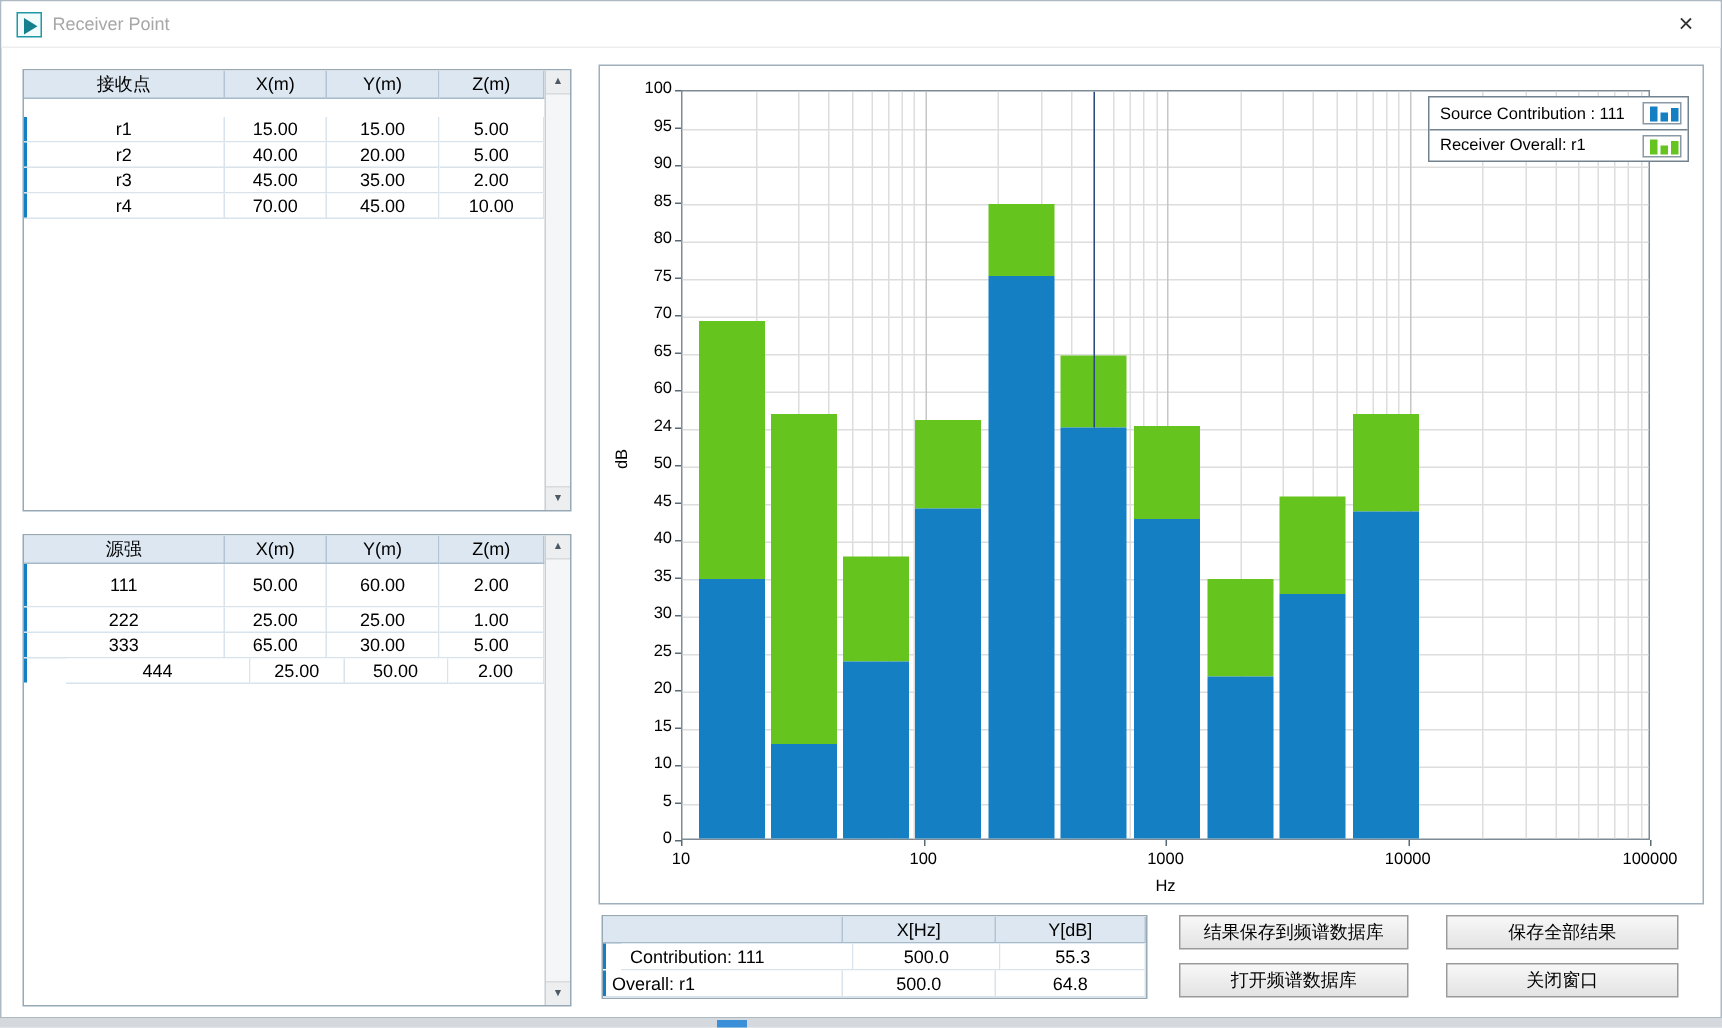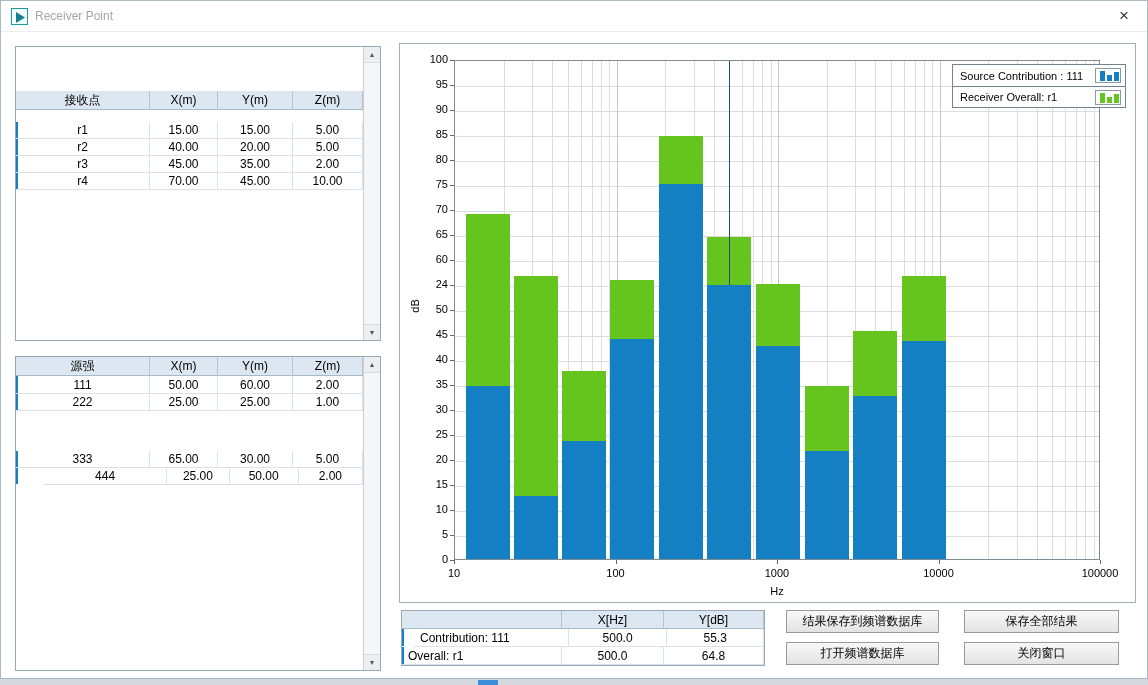--- a/index.html
+++ b/index.html
@@ -69,21 +69,21 @@
       <svg width="15" height="15" viewBox="0 0 15 15">
         <polygon points="3,2 12,7.5 3,13" fill="#15808e"></polygon>
       </svg>
     </div>
     <div class="window-title">Receiver Point</div>
     <div class="close-btn">×</div>
   </div>
 
   <div class="lv-table" style="left:14px; top:45px; width:366px; height:295px;">
     <div class="t-body" id="receiver-body">
-        <div class="trow thead" style="height: 19px; margin-top: 44px;">
+        <div class="trow thead" style="height: 19px;">
           <div class="hcell" style="width: 134px;">接收点</div>
           <div class="hcell" style="width: 68px;">X(m)</div>
           <div class="hcell" style="width: 75px;">Y(m)</div>
           <div class="hcell" style="width: 70px;">Z(m)</div>
         </div>
         <div class="trow tdata" style="height: 17px; margin-top: 12px;">
           <div class="tcell" style="width: 134px;">r1</div>
           <div class="tcell" style="width: 68px;">15.00</div>
           <div class="tcell" style="width: 75px;">15.00</div>
           <div class="tcell" style="width: 70px;">5.00</div>
@@ -115,33 +115,33 @@
   </div>
 
   <div class="lv-table" style="left:14px; top:355px; width:366px; height:315px;">
     <div class="t-body" id="source-body">
         <div class="trow thead" style="height: 19px;">
           <div class="hcell" style="width: 134px;">源强</div>
           <div class="hcell" style="width: 68px;">X(m)</div>
           <div class="hcell" style="width: 75px;">Y(m)</div>
           <div class="hcell" style="width: 70px;">Z(m)</div>
         </div>
-        <div class="trow tdata" style="height: 18px; text-align: center;">
+        <div class="trow tdata" style="height: 29px; text-align: center;">
           <div class="tcell" style="width: 134px;">111</div>
           <div class="tcell" style="width: 68px;">50.00</div>
           <div class="tcell" style="width: 75px;">60.00</div>
           <div class="tcell" style="width: 70px;">2.00</div>
         </div>
         <div class="trow tdata" style="height: 17px;">
           <div class="tcell" style="width: 134px;">222</div>
           <div class="tcell" style="width: 68px;">25.00</div>
           <div class="tcell" style="width: 75px;">25.00</div>
           <div class="tcell" style="width: 70px;">1.00</div>
         </div>
-        <div class="trow tdata" style="height: 17px; margin-top: 40px;">
+        <div class="trow tdata" style="height: 17px;">
           <div class="tcell" style="width: 134px;">333</div>
           <div class="tcell" style="width: 68px;">65.00</div>
           <div class="tcell" style="width: 75px;">30.00</div>
           <div class="tcell" style="width: 70px;">5.00</div>
         </div>
         <div class="trow tdata" style="height: 17px; padding-left: 28px;">
           <div class="tcell" style="width: 134px;">444</div>
           <div class="tcell" style="width: 68px;">25.00</div>
           <div class="tcell" style="width: 75px;">50.00</div>
           <div class="tcell" style="width: 70px;">2.00</div>

